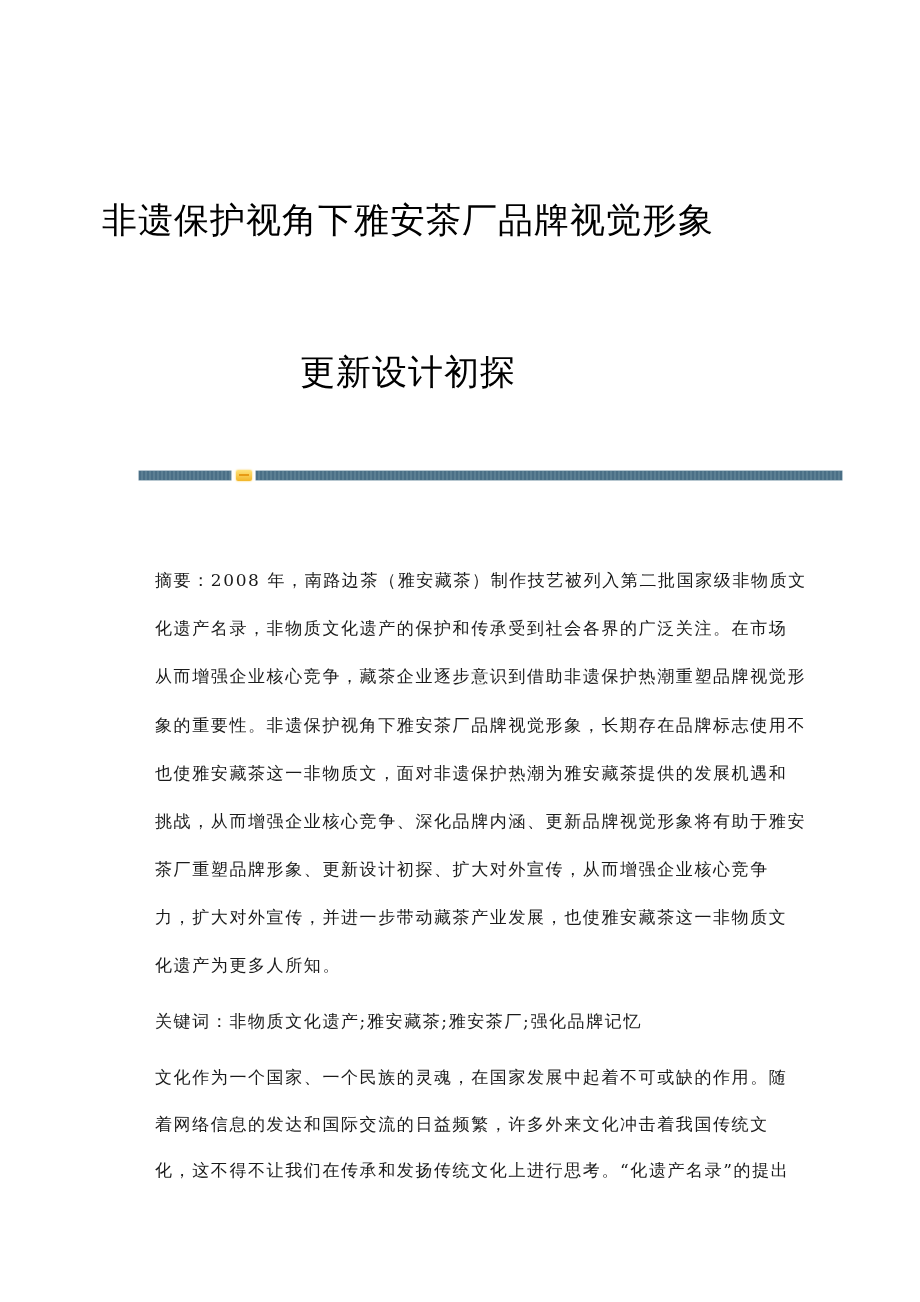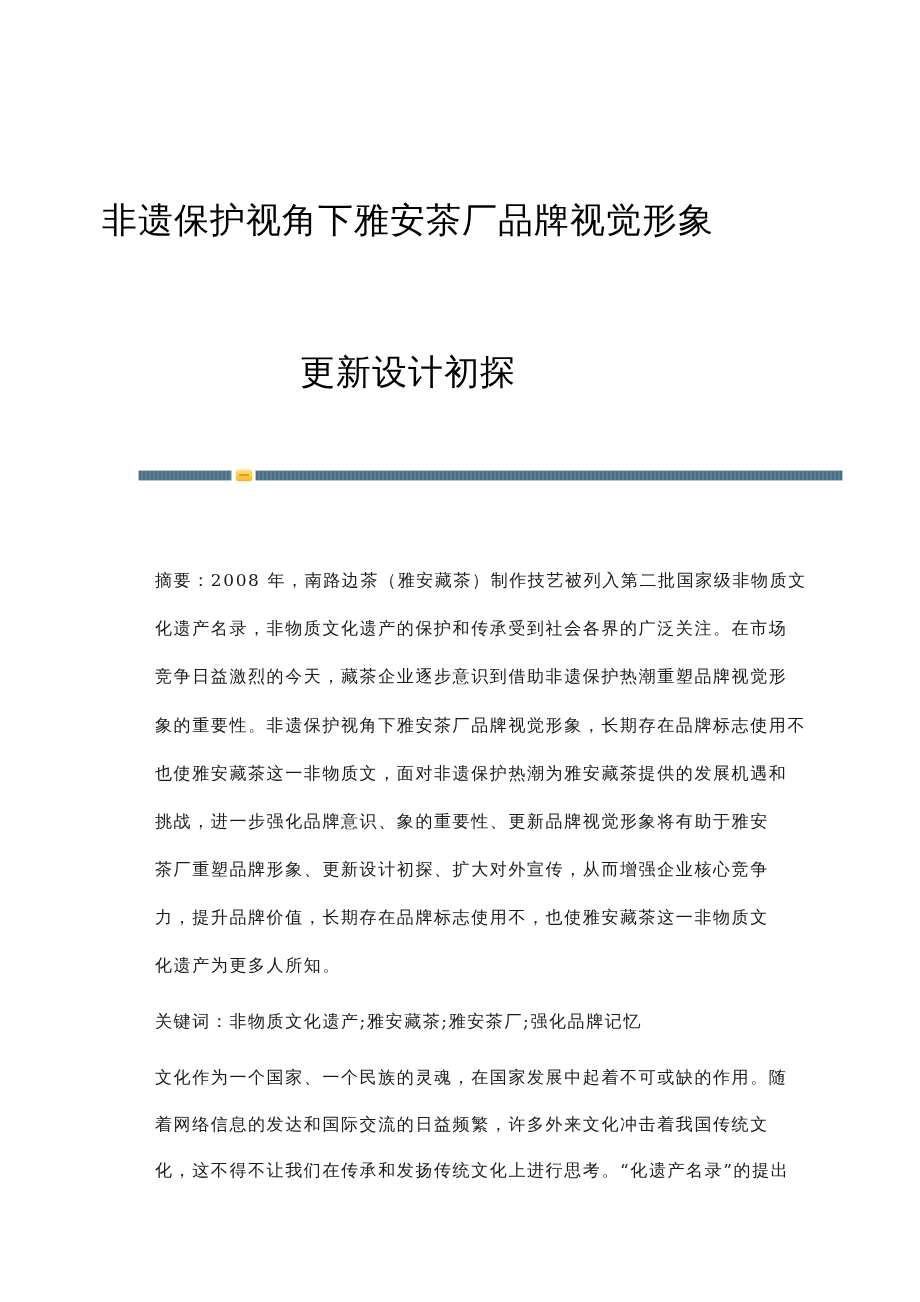--- a/index.html
+++ b/index.html
@@ -37,26 +37,26 @@
   <div id="t1" class="title-line">非遗保护视角下雅安茶厂品牌视觉形象</div>
   <div id="t2" class="title-line">更新设计初探</div>
 
   <div id="rule-left" class="rule"></div>
   <div class="ornament"></div>
   <div id="rule-right" class="rule"></div>
 
   <div>
     <div class="text-line" style="top:569px">摘要：2008 年，南路边茶（雅安藏茶）制作技艺被列入第二批国家级非物质文</div>
     <div class="text-line" style="top:617px">化遗产名录，非物质文化遗产的保护和传承受到社会各界的广泛关注。在市场</div>
-    <div class="text-line" style="top:665px">竞争日益激烈的今天，藏茶企业逐步意识到借助非遗保护热潮重塑品牌视觉形</div>
+    <div class="text-line" style="top:665px">从而增强企业核心竞争，藏茶企业逐步意识到借助非遗保护热潮重塑品牌视觉形</div>
     <div class="text-line" style="top:714px">象的重要性。非遗保护视角下雅安茶厂品牌视觉形象，长期存在品牌标志使用不</div>
     <div class="text-line" style="top:762px">也使雅安藏茶这一非物质文，面对非遗保护热潮为雅安藏茶提供的发展机遇和</div>
-    <div class="text-line" style="top:810px">挑战，进一步强化品牌意识、象的重要性、更新品牌视觉形象将有助于雅安</div>
+    <div class="text-line" style="top:810px">挑战，从而增强企业核心竞争、深化品牌内涵、更新品牌视觉形象将有助于雅安</div>
     <div class="text-line" style="top:858px">茶厂重塑品牌形象、更新设计初探、扩大对外宣传，从而增强企业核心竞争</div>
-    <div class="text-line" style="top:906px">力，提升品牌价值，长期存在品牌标志使用不，也使雅安藏茶这一非物质文</div>
+    <div class="text-line" style="top:906px">力，扩大对外宣传，并进一步带动藏茶产业发展，也使雅安藏茶这一非物质文</div>
     <div class="text-line" style="top:954px">化遗产为更多人所知。</div>
   </div>
 
   <div class="text-line" style="top:1010px">关键词：非物质文化遗产;雅安藏茶;雅安茶厂;强化品牌记忆</div>
 
   <div>
     <div class="text-line" style="top:1066px">文化作为一个国家、一个民族的灵魂，在国家发展中起着不可或缺的作用。随</div>
     <div class="text-line" style="top:1113px">着网络信息的发达和国际交流的日益频繁，许多外来文化冲击着我国传统文</div>
     <div class="text-line" style="top:1159px">化，这不得不让我们在传承和发扬传统文化上进行思考。“化遗产名录”的提出</div>
   </div>

